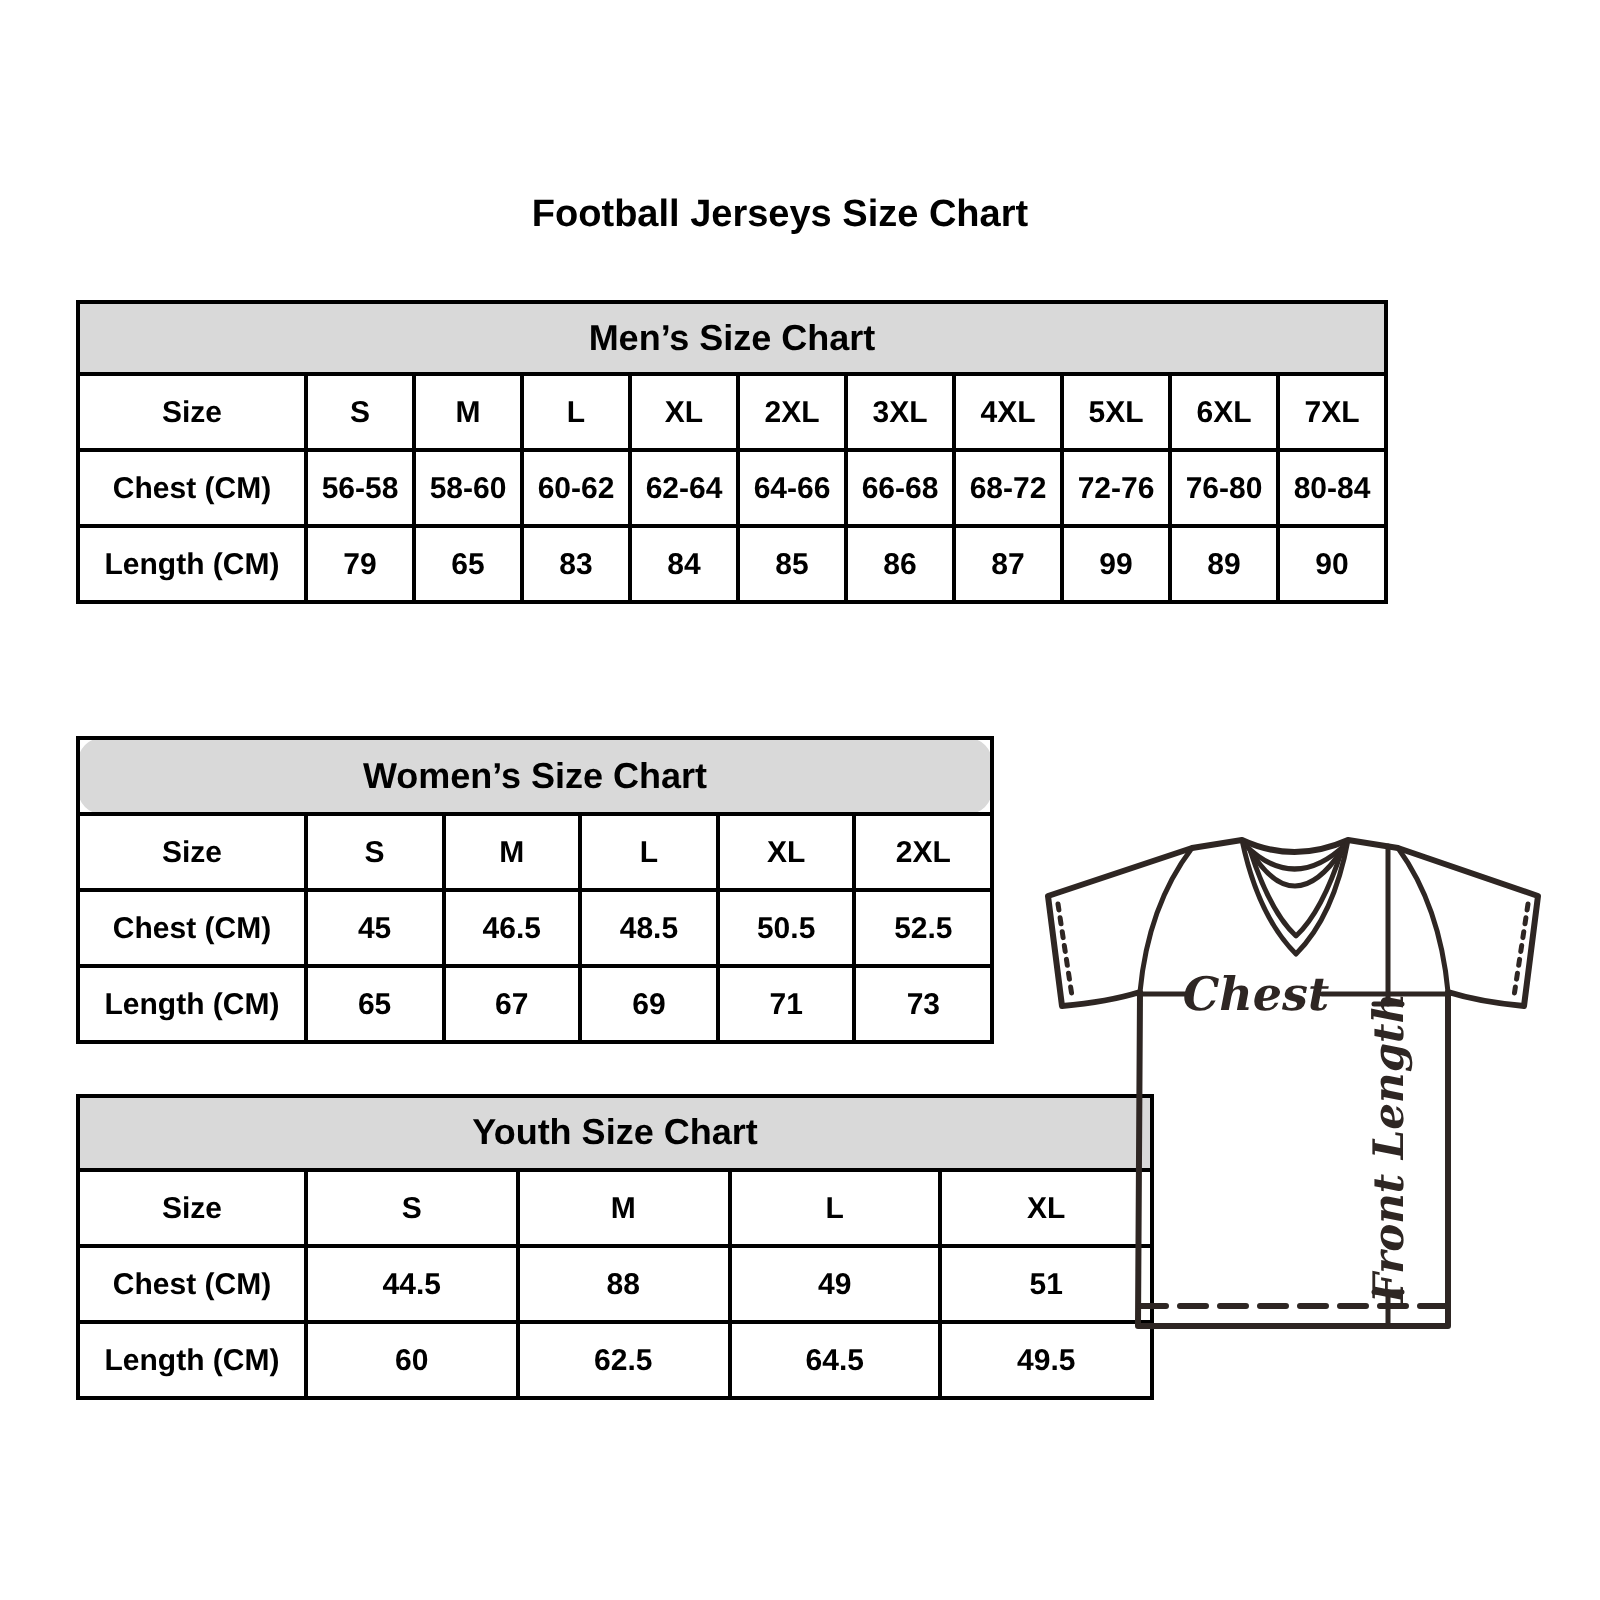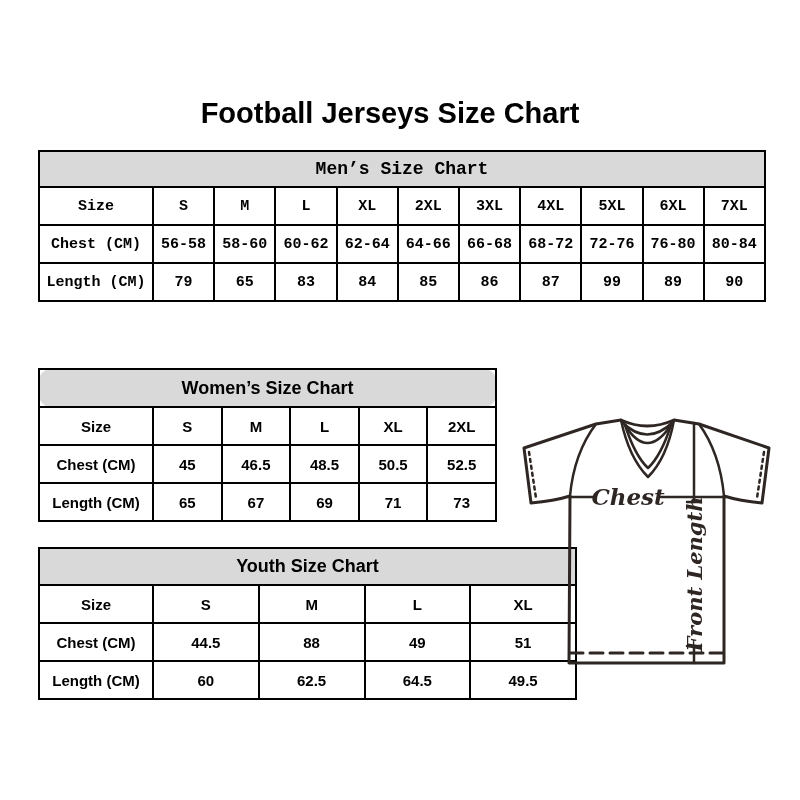--- a/index.html
+++ b/index.html
@@ -2,34 +2,34 @@
 <html><head>
 <meta charset="utf-8">
 <style>
   html,body{margin:0;padding:0;}
   body{
     width:800px;height:800px;background:#ffffff;position:relative;
     font-family:"Liberation Sans",sans-serif;color:#000;overflow:hidden;
   }
   .page-title{
     position:absolute;top:97px;left:0;width:780px;margin:0;
-    text-align:center;font-size:29px;font-weight:bold;letter-spacing:0px;
+    text-align:center;font-size:19px;font-weight:bold;letter-spacing:0px;
   }
   table.size-table{
     position:absolute;border-collapse:collapse;table-layout:fixed;background:#fff;
   }
   table.size-table th.table-title{
     background:#d9d9d9;border:2px solid #000;
     font-size:18px;font-weight:bold;text-align:center;padding:0;
   }
   table.size-table td{
     border:2px solid #000;text-align:center;vertical-align:middle;
     font-size:15px;font-weight:bold;padding:0 2px;white-space:nowrap;
   }
-  #mens-table{left:38px;top:150px;width:728px;font-family:Liberation Mono, monospace;}
+  #mens-table{left:38px;top:150px;width:656px;}
   #mens-table th.table-title{height:34px;}
   #mens-table td{height:36px;}
   #womens-table{left:38px;top:368px;width:459px;}
   #womens-table th.table-title{height:36px;border-radius:12px;}
   #womens-table td{height:36px;}
   #youth-table{left:38px;top:547px;width:539px;}
   #youth-table th.table-title{height:35px;}
   #youth-table td{height:36px;}
   .jersey-wrap{position:absolute;left:514px;top:398px;width:272px;height:292px;}
   .jersey-wrap svg{display:block;}

